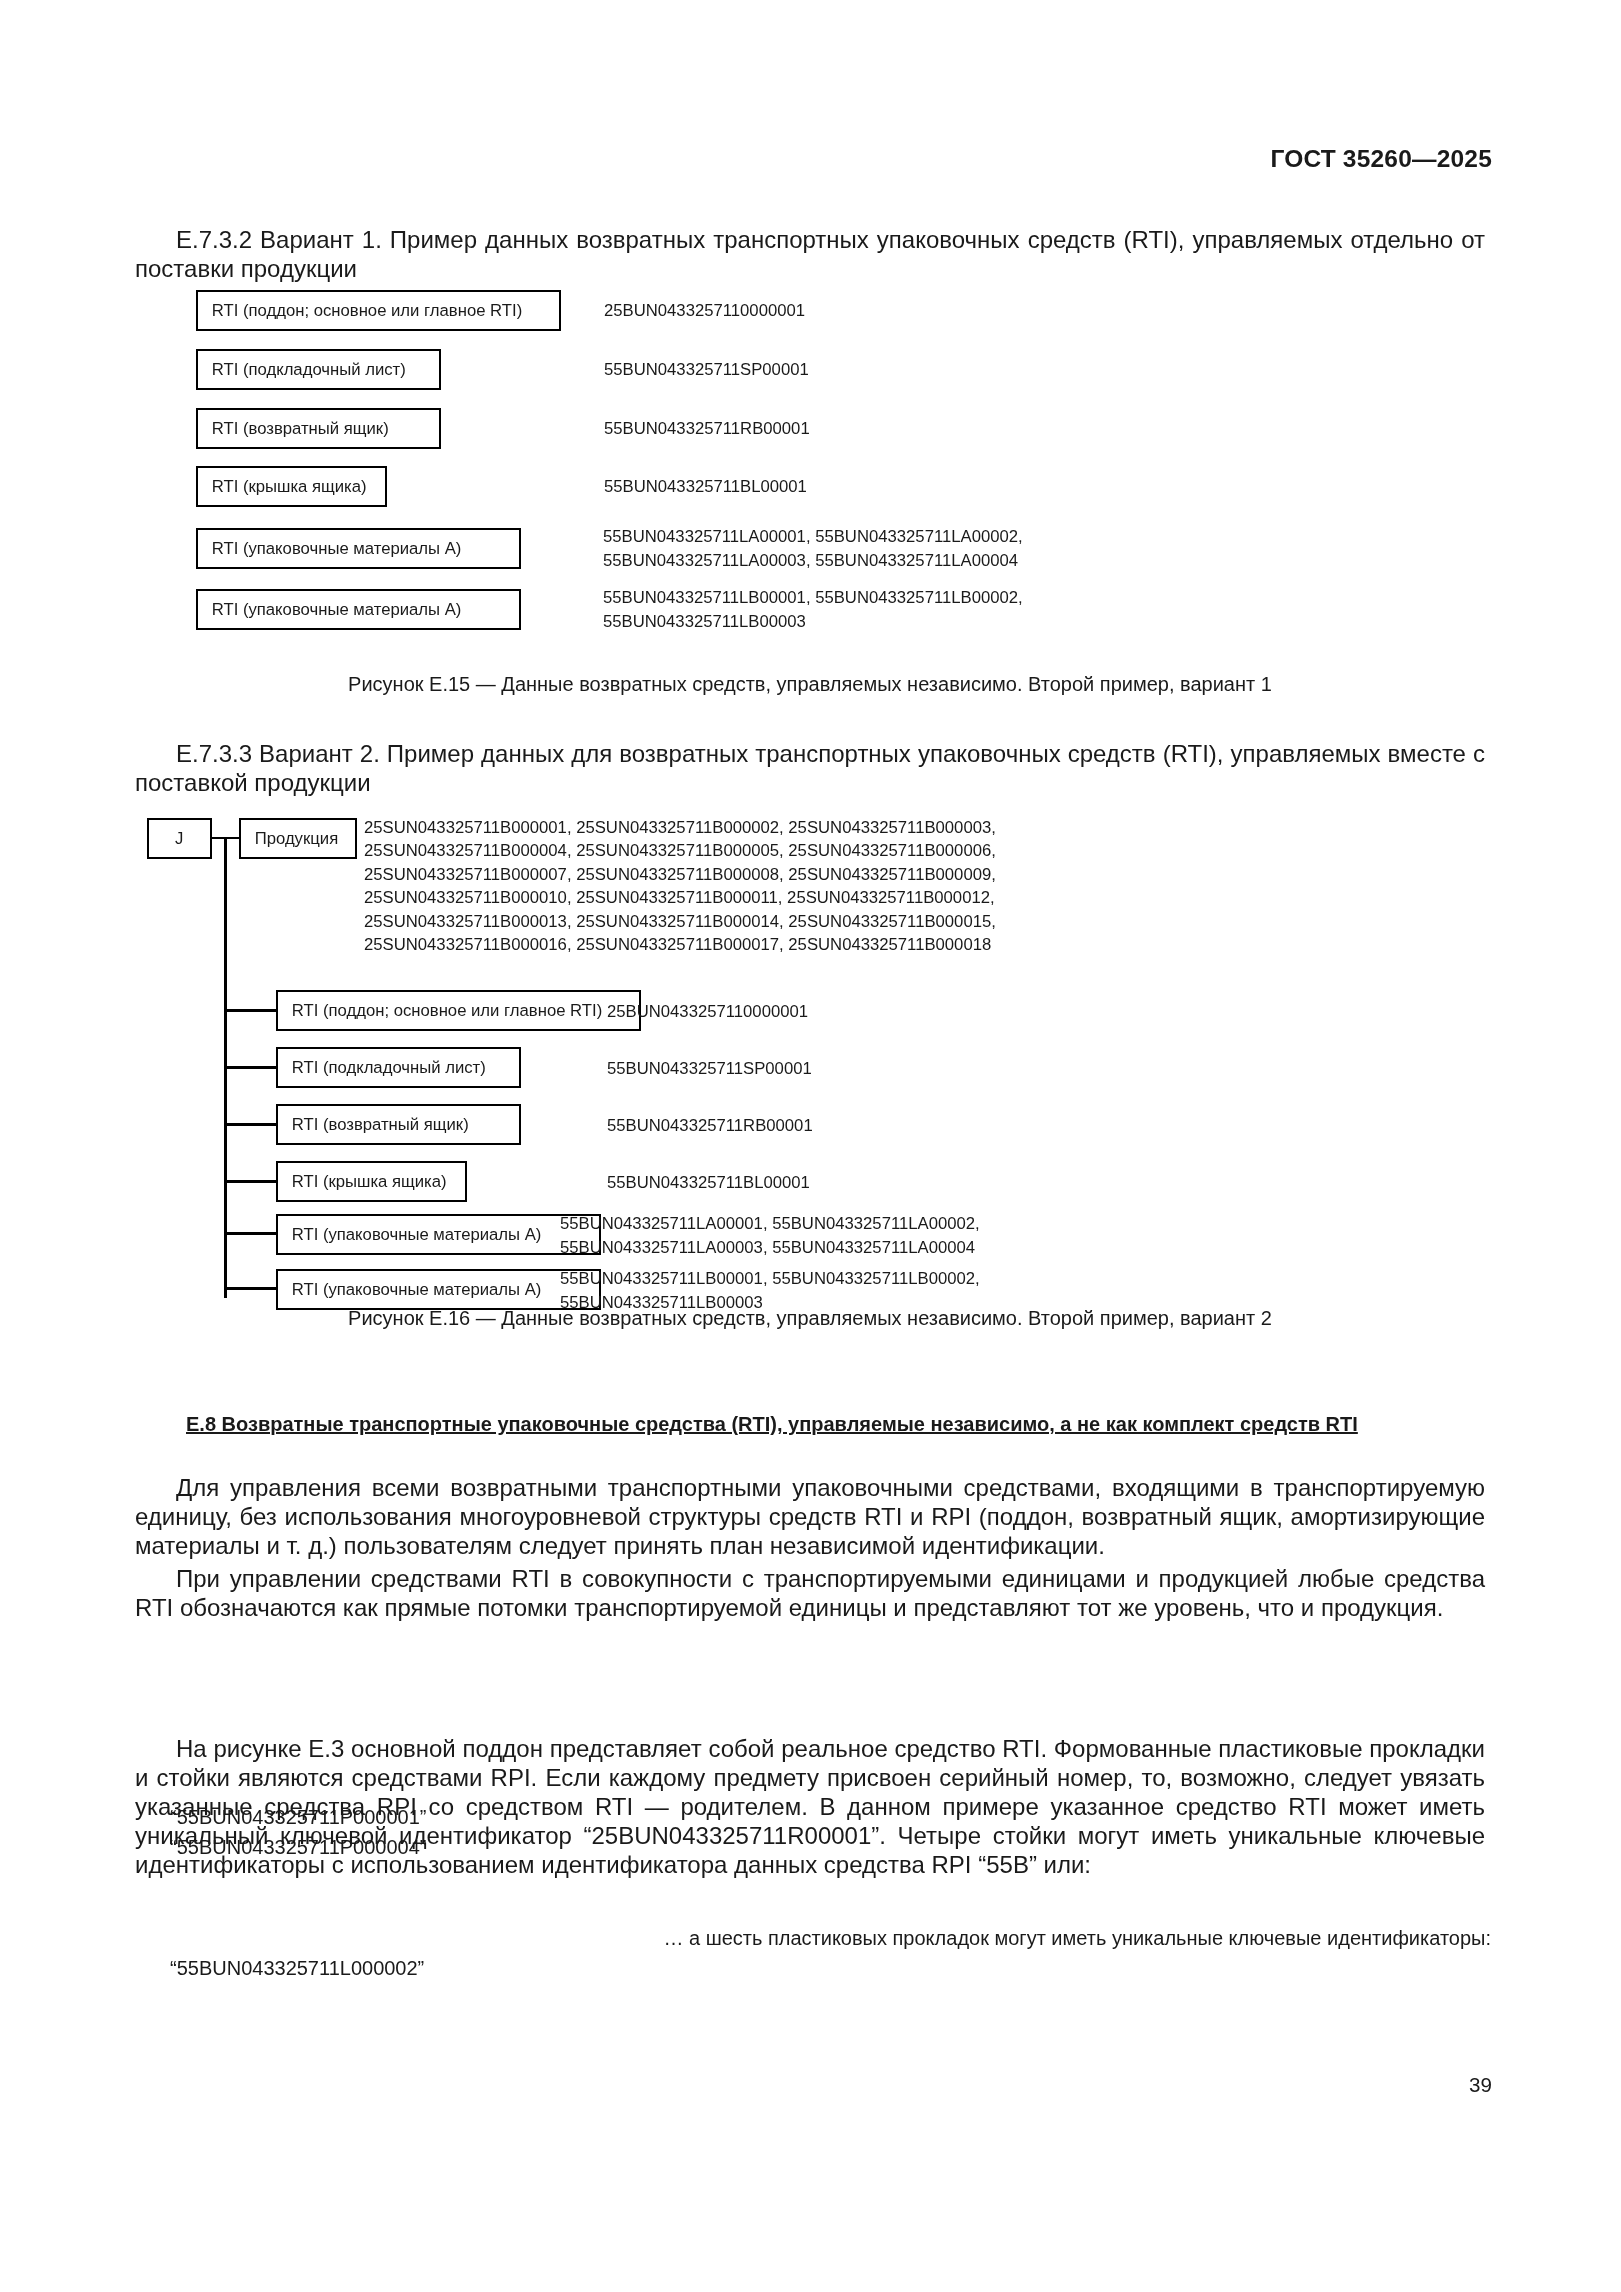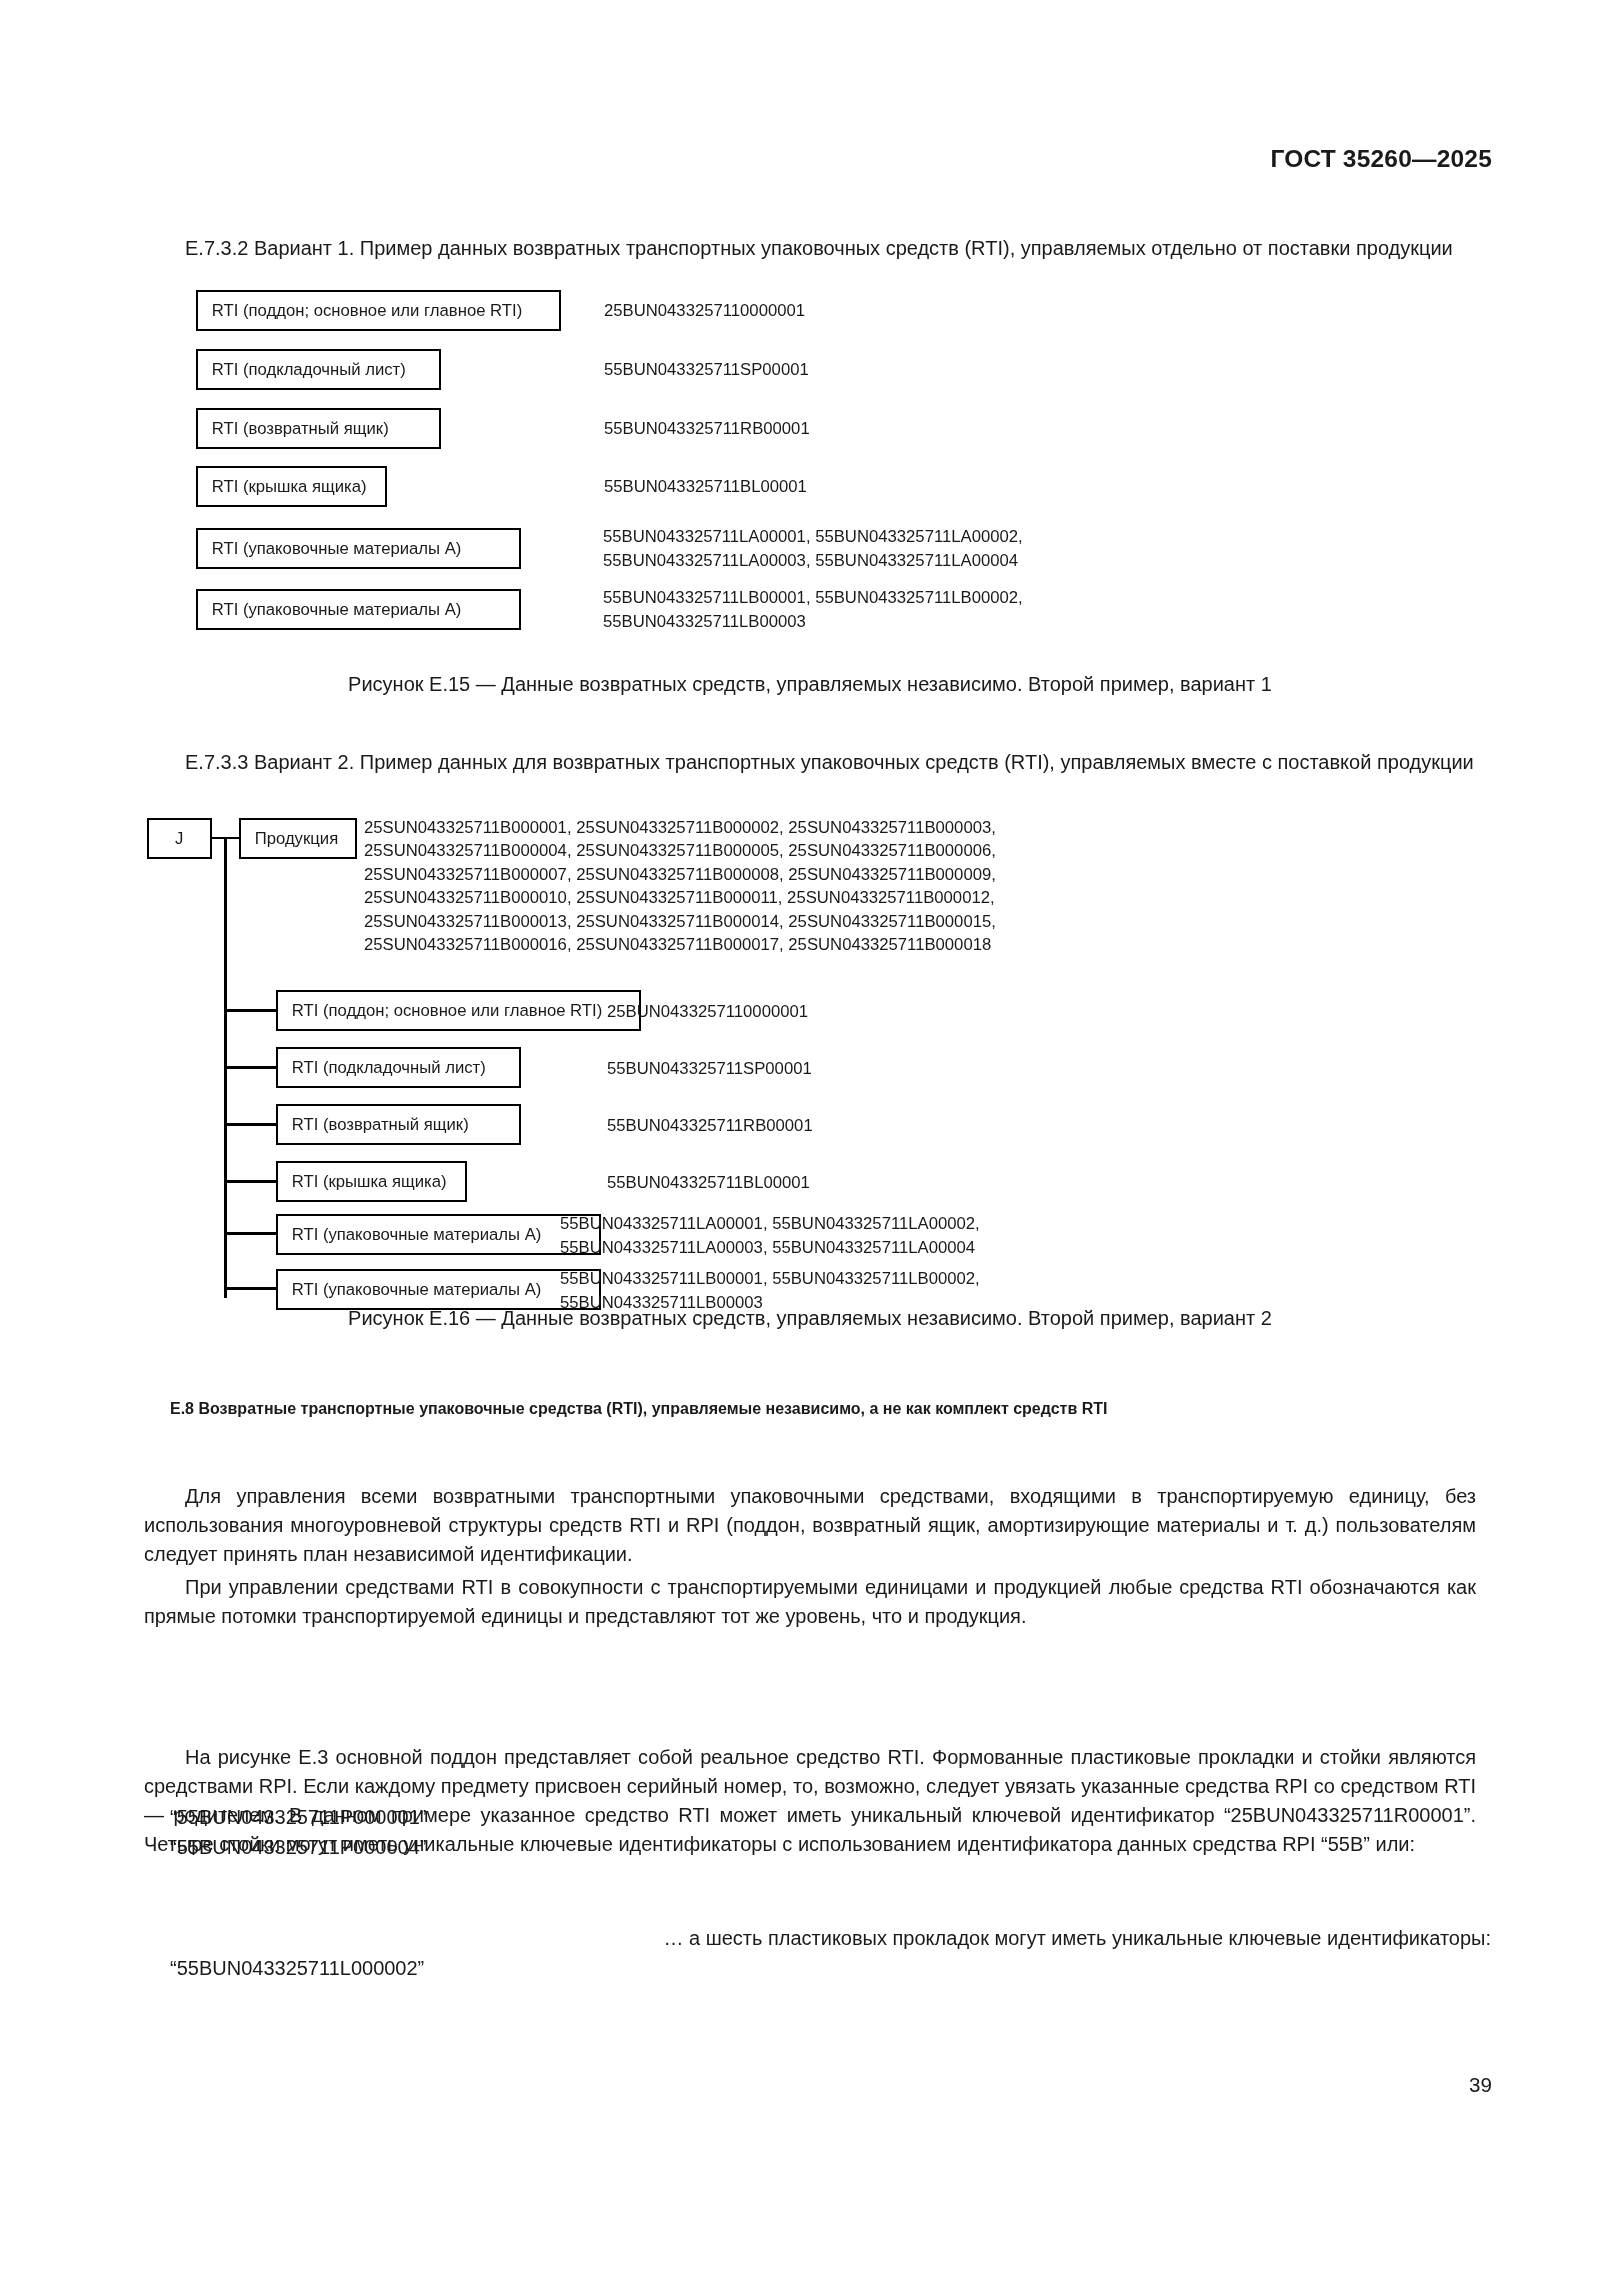--- a/index.html
+++ b/index.html
@@ -25,36 +25,37 @@
   .doc-header {
     position: absolute;
     top: 145px;
     right: 129px;
     font-size: 24.5px;
     font-weight: bold;
     letter-spacing: 0.2px;
     white-space: nowrap;
   }
   p.body {
-    font-size: 20px;
+    font-size: 24px;
     line-height: 29px;
-    margin: 15px;
+    margin: 6px;
     text-align: justify;
     text-justify: inter-word;
     hyphens: manual;
   }
   p.body.indent {
     text-indent: 41px;
   }
   .sec-title {
-    font-size: 16px;
+    font-size: 20px;
     line-height: 29px;
     font-weight: bold;
-    margin: 0;
+    margin: 16px;
     text-indent: 41px;
+    text-decoration: underline;
   }
   .caption {
     font-size: 20px;
     line-height: 29px;
     text-align: center;
     margin: 0;
   }
   .codeline {
     font-size: 20px;
     line-height: 30px;

